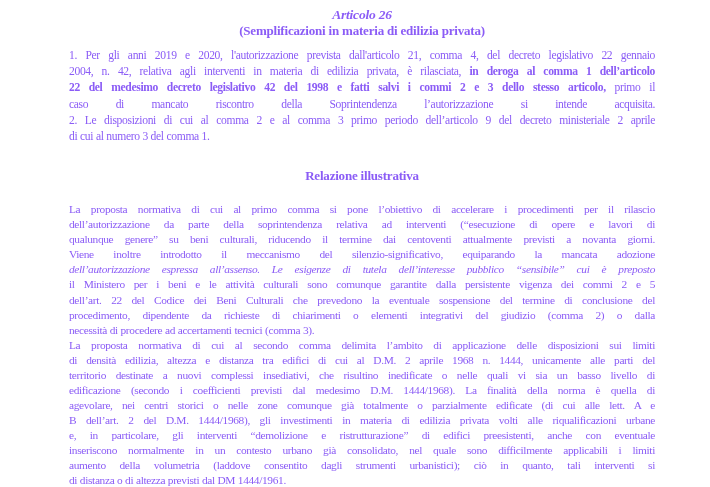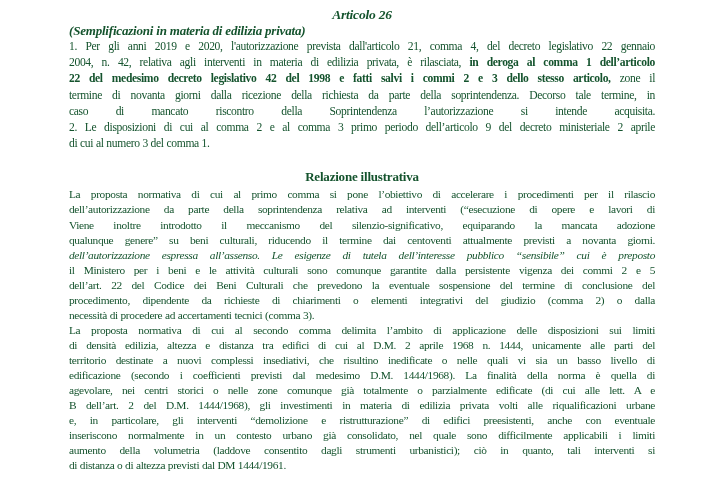--- a/index.html
+++ b/index.html
@@ -5,53 +5,54 @@
   html, body {
     margin: 0;
     padding: 0;
     background: #ffffff;
   }
   .page {
     position: relative;
     width: 710px;
     height: 487px;
     background: #ffffff;
-    color: #14532d;
+    color: #8b5cf6;
     overflow: hidden;
     font-family: "Liberation Serif", "DejaVu Serif", serif;
     box-sizing: border-box;
     padding: 7px 55px 0 69px;
   }
   .title {
     text-align: center;
     font-weight: bold;
     font-style: italic;
     font-size: 13.5px;
     line-height: 16px;
     letter-spacing: -0.2px;
   }
   .subtitle {
+    text-align: center;
     font-weight: bold;
-    font-style: italic;
     font-size: 13px;
     line-height: 16px;
     letter-spacing: -0.2px;
   }
   .article-block {
+    margin-top: 9px;
   }
   .section-heading {
-    margin-top: 17px;
+    margin-top: 23px;
     text-align: center;
     font-weight: bold;
     font-size: 13px;
     line-height: 16px;
     letter-spacing: -0.2px;
   }
   .relazione-block {
-    margin-top: 2px;
+    margin-top: 18px;
   }
   .line {
     text-align: justify;
     text-align-last: justify;
     -moz-text-align-last: justify;
     word-spacing: 0.2px;
   }
   .line.art {
     font-size: 11.6px;
     line-height: 16.2px;
@@ -73,34 +74,33 @@
 </head>
 <body>
 
 <div class="page">
   <div class="title">Articolo 26</div>
   <div class="subtitle">(Semplificazioni in materia di edilizia privata)</div>
 
   <div class="article-block" id="article-block">
       <div class="line art"><span class="regular">1. Per gli anni 2019 e 2020, l'autorizzazione prevista dall'articolo 21, comma 4, del decreto legislativo 22 gennaio</span></div>
       <div class="line art"><span class="regular">2004, n. 42, relativa agli interventi in materia di edilizia privata, è rilasciata, </span><span class="bold">in deroga al comma 1 dell’articolo</span></div>
-      <div class="line art"><span class="bold">22 del medesimo decreto legislativo 42 del 1998 e fatti salvi i commi 2 e 3 dello stesso articolo,</span><span class="regular"> zone il</span></div>
-      <div class="line art"><span class="regular">termine di novanta giorni dalla ricezione della richiesta da parte della soprintendenza. Decorso tale termine, in</span></div>
+      <div class="line art"><span class="bold">22 del medesimo decreto legislativo 42 del 1998 e fatti salvi i commi 2 e 3 dello stesso articolo,</span><span class="regular"> primo il</span></div>
       <div class="line art"><span class="regular">caso di mancato riscontro della Soprintendenza l’autorizzazione si intende acquisita.</span></div>
       <div class="line art"><span class="regular">2. Le disposizioni di cui al comma 2 e al comma 3 primo periodo dell’articolo 9 del decreto ministeriale 2 aprile</span></div>
       <div class="line art last"><span class="regular">di cui al numero 3 del comma 1.</span></div>
     </div>
 
   <div class="section-heading">Relazione illustrativa</div>
 
   <div class="relazione-block" id="relazione-block">
       <div class="line rel"><span class="regular">La proposta normativa di cui al primo comma si pone l’obiettivo di accelerare i procedimenti per il rilascio</span></div>
       <div class="line rel"><span class="regular">dell’autorizzazione da parte della soprintendenza relativa ad interventi (“esecuzione di opere e lavori di</span></div>
+      <div class="line rel"><span class="regular">qualunque genere” su beni culturali, riducendo il termine dai centoventi attualmente previsti a novanta giorni.</span></div>
       <div class="line rel"><span class="regular">Viene inoltre introdotto il meccanismo del silenzio-significativo, equiparando la mancata adozione</span></div>
-      <div class="line rel"><span class="regular">qualunque genere” su beni culturali, riducendo il termine dai centoventi attualmente previsti a novanta giorni.</span></div>
       <div class="line rel"><span class="italic">dell’autorizzazione espressa all’assenso. Le esigenze di tutela dell’interesse pubblico “sensibile” cui è preposto</span></div>
       <div class="line rel"><span class="regular">il Ministero per i beni e le attività culturali sono comunque garantite dalla persistente vigenza dei commi 2 e 5</span></div>
       <div class="line rel"><span class="regular">dell’art. 22 del Codice dei Beni Culturali che prevedono la eventuale sospensione del termine di conclusione del</span></div>
       <div class="line rel"><span class="regular">procedimento, dipendente da richieste di chiarimenti o elementi integrativi del giudizio (comma 2) o dalla</span></div>
       <div class="line rel last"><span class="regular">necessità di procedere ad accertamenti tecnici (comma 3).</span></div>
       <div class="line rel"><span class="regular">La proposta normativa di cui al secondo comma delimita l’ambito di applicazione delle disposizioni sui limiti</span></div>
       <div class="line rel"><span class="regular">di densità edilizia, altezza e distanza tra edifici di cui al D.M. 2 aprile 1968 n. 1444, unicamente alle parti del</span></div>
       <div class="line rel"><span class="regular">territorio destinate a nuovi complessi insediativi, che risultino inedificate o nelle quali vi sia un basso livello di</span></div>
       <div class="line rel"><span class="regular">edificazione (secondo i coefficienti previsti dal medesimo D.M. 1444/1968). La finalità della norma è quella di</span></div>
       <div class="line rel"><span class="regular">agevolare, nei centri storici o nelle zone comunque già totalmente o parzialmente edificate (di cui alle lett. A e</span></div>

